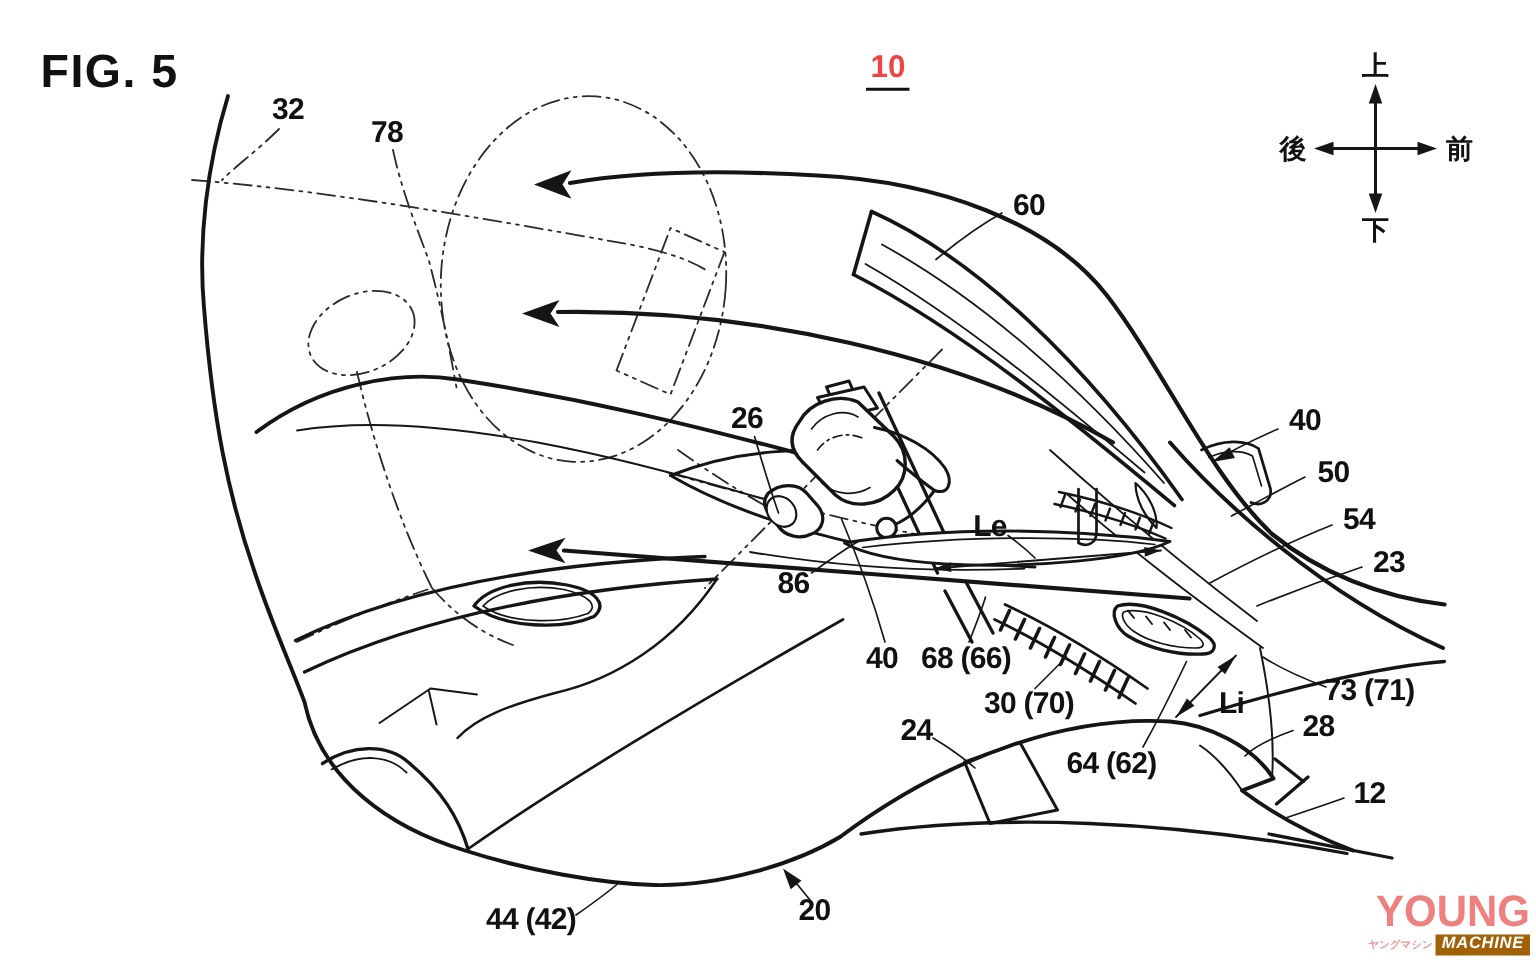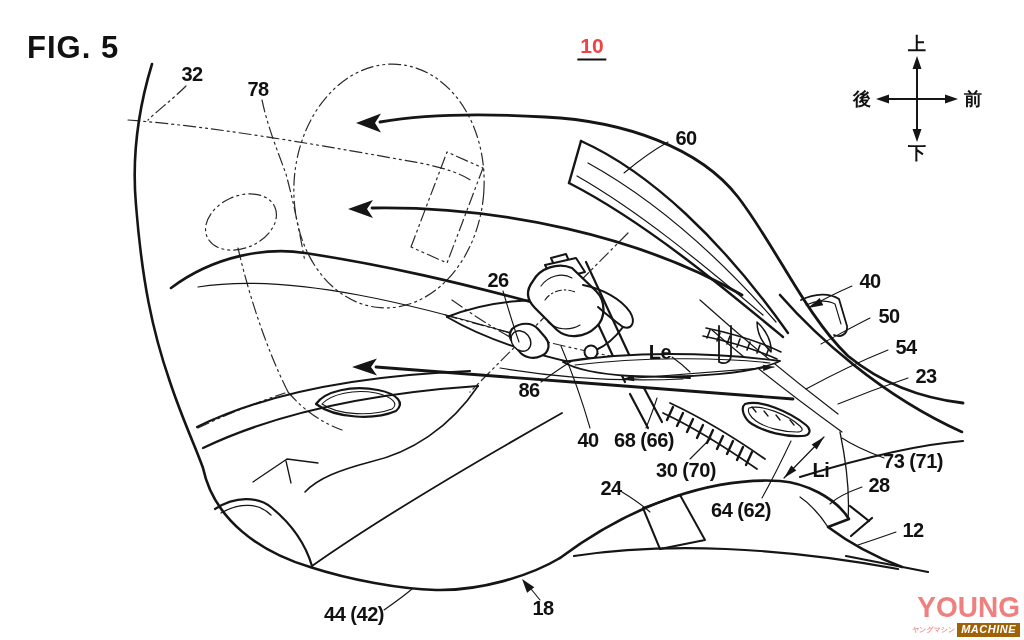--- a/index.html
+++ b/index.html
@@ -219,21 +219,21 @@
       <div class="ref-label" style="left: 913px; top: 530px; text-align: right;">12</div>
       <div class="ref-label" style="left: 498px; top: 280px;">26</div>
       <div class="ref-label" style="left: 529px; top: 390px;">86</div>
       <div class="ref-label" style="left: 660px; top: 352px;">Le</div>
       <div class="ref-label" style="left: 588px; top: 440px;">40</div>
       <div class="ref-label" style="left: 644px; top: 440px;">68 (66)</div>
       <div class="ref-label" style="left: 686px; top: 470px;">30 (70)</div>
       <div class="ref-label" style="left: 611px; top: 488px;">24</div>
       <div class="ref-label" style="left: 741px; top: 510px;">64 (62)</div>
       <div class="ref-label" style="left: 821px; top: 470px;">Li</div>
-      <div class="ref-label" style="left: 543px; top: 608px;">18</div>
+      <div class="ref-label" style="left: 543px; top: 608px;">20</div>
       <div class="ref-label" style="left: 354px; top: 614px;">44 (42)</div>
     </div>
 
 <div class="compass-char" style="left:917px;top:44px;">上</div>
 <div class="compass-char" style="left:917px;top:153px;">下</div>
 <div class="compass-char" style="left:862px;top:99px;">後</div>
 <div class="compass-char" style="left:973px;top:99px;">前</div>
 
 <div class="watermark">
   <div class="wm-young">YOUNG</div>

